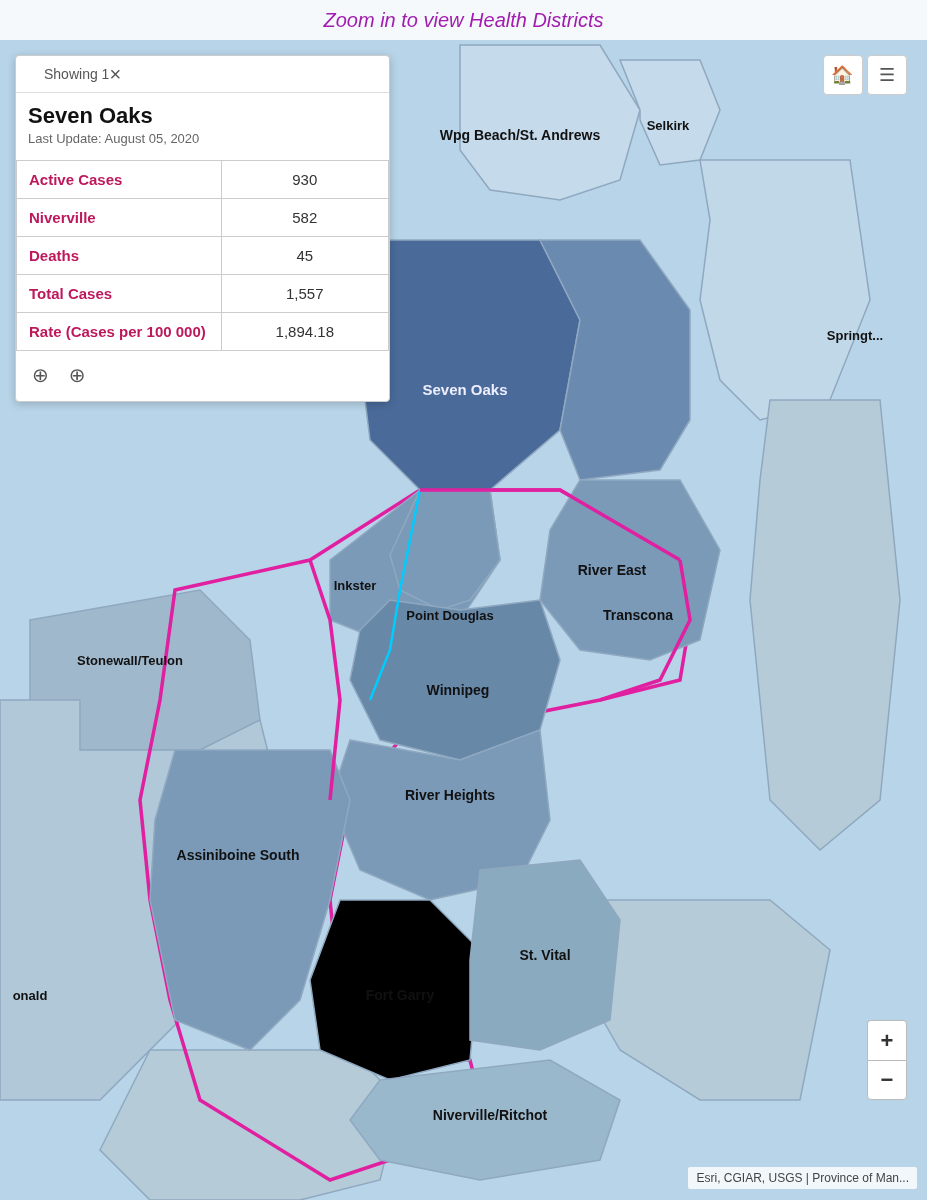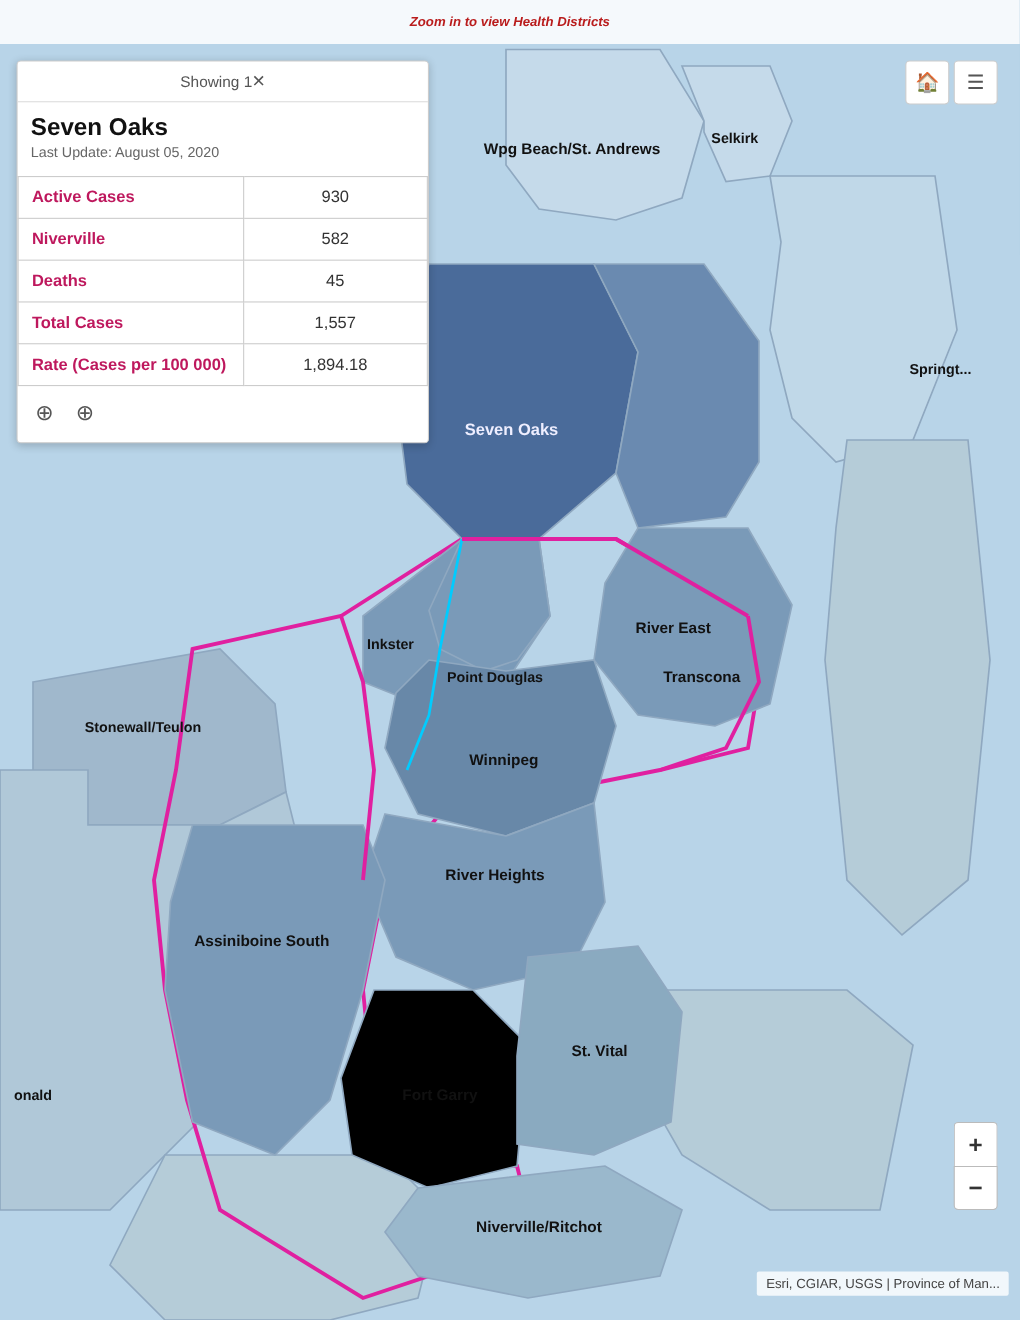--- a/index.html
+++ b/index.html
@@ -30,23 +30,22 @@
       height: 40px;
       background: rgba(255,255,255,0.85);
       display: flex;
       align-items: center;
       justify-content: center;
       z-index: 10;
     }
 
     .top-title {
       font-style: italic;
-      font-size: 12px;
-      color: #b91c1c;
-      font-weight: bold;
+      font-size: 20px;
+      color: #a21caf;
     }
 
     
     .top-right-buttons {
       position: absolute;
       top: 55px;
       right: 20px;
       display: flex;
       gap: 4px;
       z-index: 20;
@@ -76,22 +75,22 @@
       border: 1px solid #ccc;
       border-radius: 4px;
       box-shadow: 0 2px 8px rgba(0,0,0,0.2);
       z-index: 20;
       padding-bottom: 10px;
     }
 
     .panel-header {
       display: flex;
       align-items: center;
-      justify-content: center;
-      padding: 8px 12px;
+      justify-content: flex-start;
+      padding: 8px 28px;
       border-bottom: 1px solid #ddd;
     }
 
     .panel-showing {
       font-size: 14px;
       color: #555;
     }
 
     .panel-close {
       font-size: 20px;
@@ -181,21 +180,21 @@
       border-bottom: none;
     }
 
     .zoom-btn:last-child {
       border-radius: 0 0 4px 4px;
     }
 
     
     .attribution {
       position: absolute;
-      bottom: 22px;
+      bottom: 11px;
       right: 10px;
       background: rgba(255,255,255,0.8);
       padding: 4px 8px;
       font-size: 12px;
       color: #444;
       border-radius: 2px;
       z-index: 20;
     }
 
     

